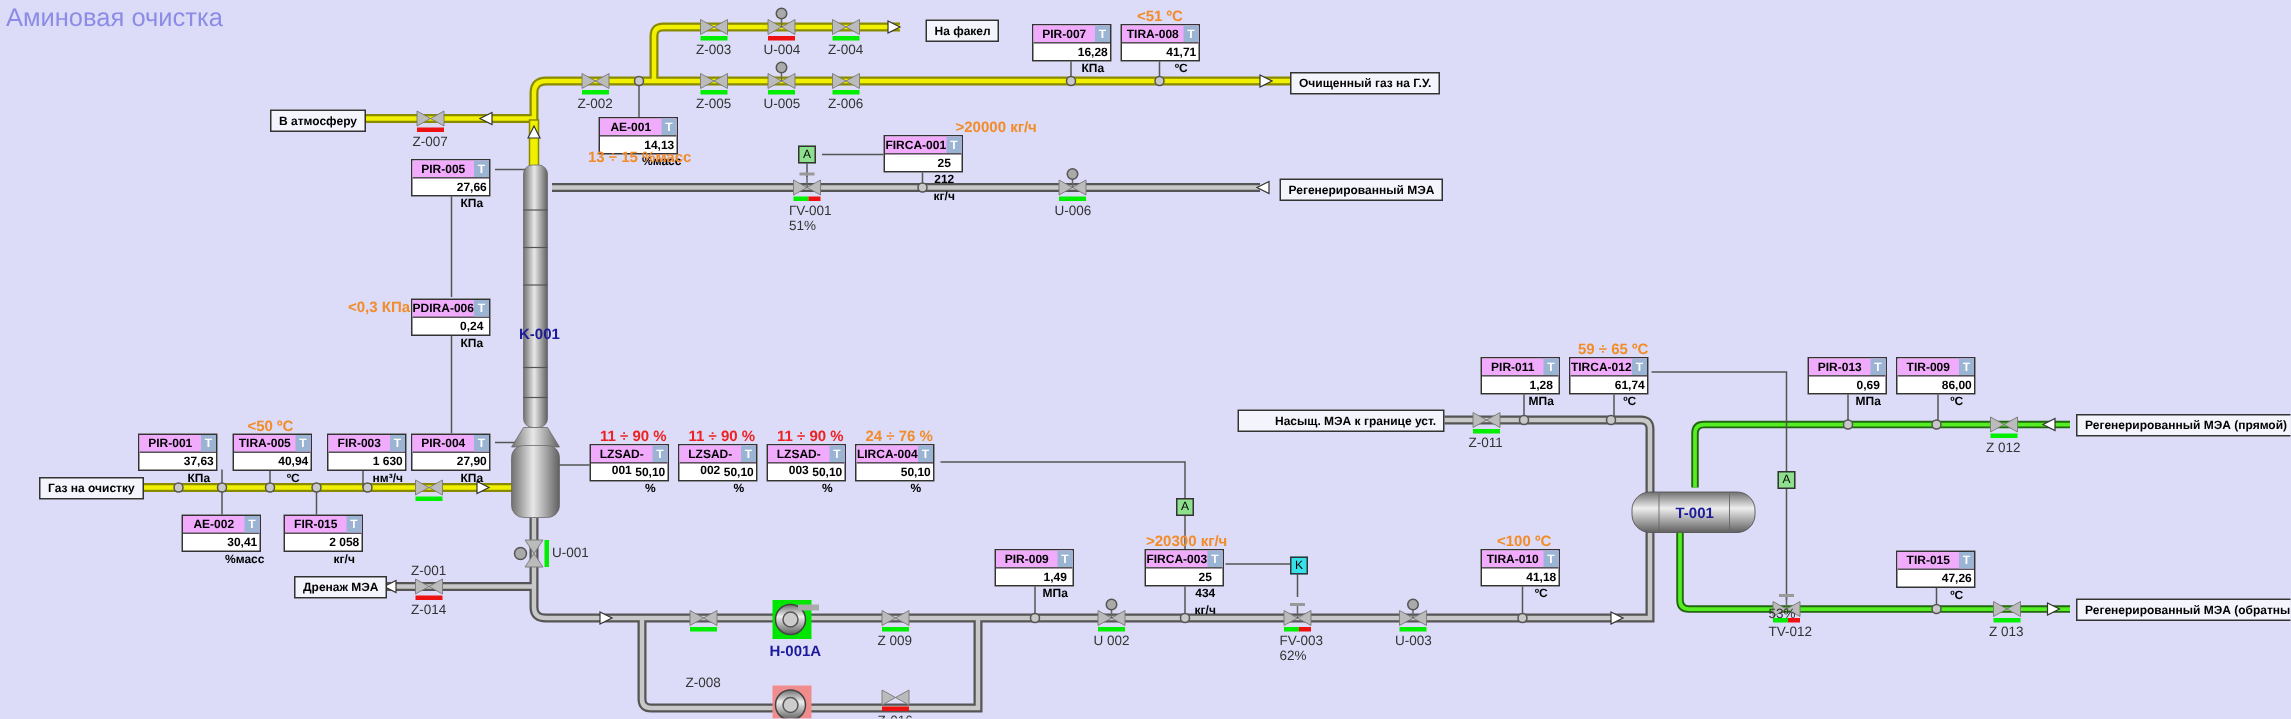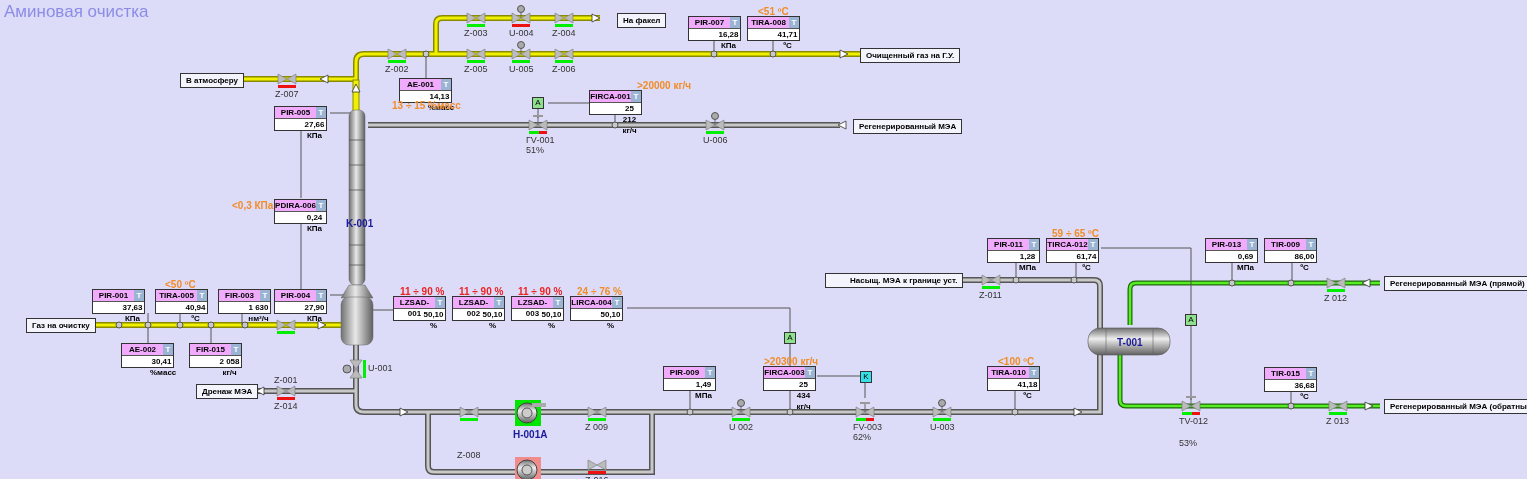--- a/index.html
+++ b/index.html
@@ -433,21 +433,21 @@
     <div class="tag" style="left: 1205px; top: 238px;">
       <div class="hd"><span>PIR-013</span><span class="t">T</span></div>
       <div class="vl">0,69 МПа</div>
     </div>
     <div class="tag" style="left: 1264px; top: 238px;">
       <div class="hd"><span>TIR-009</span><span class="t">T</span></div>
       <div class="vl">86,00 ºC</div>
     </div>
     <div class="tag" style="left: 1264px; top: 367px;">
       <div class="hd"><span>TIR-015</span><span class="t">T</span></div>
-      <div class="vl">36,68 ºC</div>
+      <div class="vl">47,26 ºC</div>
     </div>
   </div>
 
 <div class="lbl" style="left: 275px; top: 89px;">Z-007</div>
 <div class="lbl" style="left: 385px; top: 64px;">Z-002</div>
 <div class="lbl" style="left: 464px; top: 28px;">Z-003</div>
 <div class="lbl" style="left: 509px; top: 28px;">U-004</div>
 <div class="lbl" style="left: 552px; top: 28px;">Z-004</div>
 <div class="lbl" style="left: 464px; top: 64px;">Z-005</div>
 <div class="lbl" style="left: 509px; top: 64px;">U-005</div>
@@ -461,14 +461,14 @@
 <div class="lbl" style="left: 457px; top: 422px; margin-top: 28px;">Z-008</div>
 <div class="lbl" style="left: 585px; top: 422px;">Z 009</div>
 <div class="lbl" style="left: 585px; top: 475px;">Z-016</div>
 <div class="lbl" style="left: 729px; top: 422px;">U 002</div>
 <div class="lbl" style="left: 853px; top: 422px;">FV-003</div>
 <div class="lbl" style="left: 853px; top: 432px;">62%</div>
 <div class="lbl" style="left: 930px; top: 422px;">U-003</div>
 <div class="lbl" style="left: 979px; top: 290px;">Z-011</div>
 <div class="lbl" style="left: 1324px; top: 293px;">Z 012</div>
 <div class="lbl" style="left: 1179px; top: 416px;">TV-012</div>
-<div class="lbl" style="left: 1179px; top: 438px;">53%</div>
+<div class="lbl" style="left: 1179px; top: 404px;">53%</div>
 <div class="lbl" style="left: 1326px; top: 416px;">Z 013</div>
 
 </body></html>

